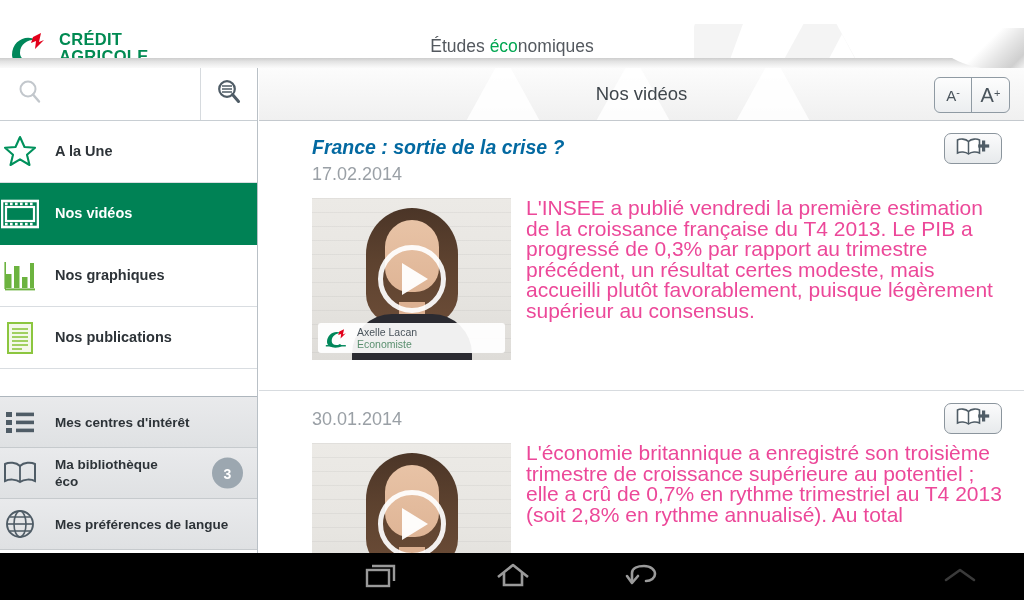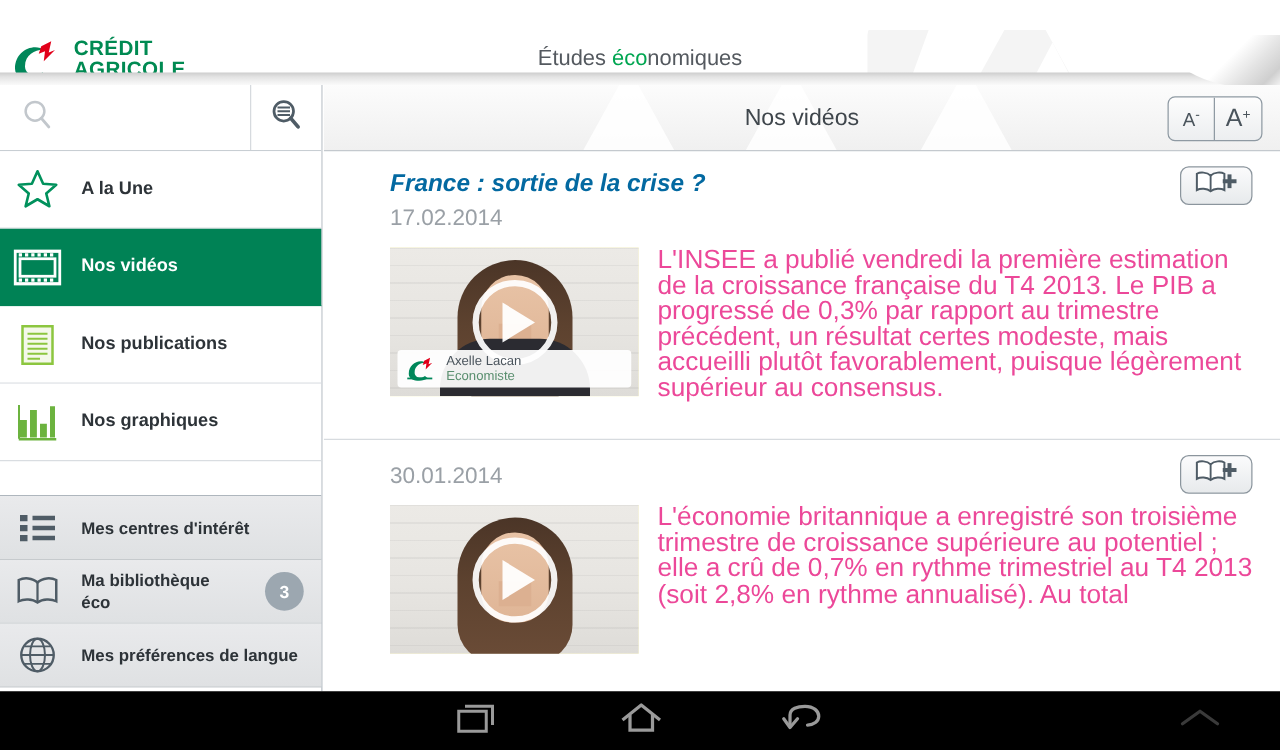--- a/index.html
+++ b/index.html
@@ -73,21 +73,21 @@
   }
   .search-field{
     flex:1; display:flex; align-items:center; padding-left:16px;
     border-right:1px solid #d6dade;
   }
   .search-adv{
     width:56px; display:flex; align-items:center; justify-content:center;
   }
   .nav-item{
     position:relative; display:flex; align-items:center; height:62px;
-    padding-left:10px; gap:15px;
+    gap:15px;
     border-bottom:1px solid #d9dde1; background:#ffffff; cursor:default;
   }
   .nav-item .ico{ width:40px; display:flex; align-items:center; justify-content:center; }
   .nav-item .lbl{ font-size:14.5px; color:#2d3338; font-weight:bold; line-height:17px; }
   .nav-item.active{ background:#008255; border-bottom:1px solid #008255; }
   .nav-item.active .lbl{ color:#ffffff; }
   .nav-gap{ height:28px; background:#ffffff; border-bottom:1px solid #aeb6bd; }
   .nav-item.sec{
     height:51px;
     background:linear-gradient(to bottom,#e9eaec 0%, #dfe1e3 100%);
@@ -136,22 +136,22 @@
   .article + .article{ border-top:1px solid #d7dbdf; margin-top:14px; }
   .art-title{
     font-size:19.5px; font-weight:bold; color:#0369a1;
     padding:0 90px 0 53px; line-height:25px;font-style:italic;
   }
   .art-date{
     font-size:18px; color:#9aa0a6; padding:2px 0 0 53px; line-height:24px;
   }
   .art-body{ display:flex; padding:12px 22px 16px 53px; gap:15px; }
   .thumb{
-    position:relative; width:199px; height:119px; flex:0 0 199px;
-    background:#fef9c3; overflow:hidden;
+    position:relative; width:199px; height:162px; flex:0 0 199px;
+    background:#0c4a6e; overflow:hidden;
   }
   .thumb .bg{
     position:absolute; inset:0;
     background:
       linear-gradient(to bottom,#eceae6 0%, #e7e5e1 55%, #dedcd8 100%);
   }
   .thumb .grid{
     position:absolute; inset:0; opacity:.5;
     background-image:
       repeating-linear-gradient(to bottom, rgba(150,150,150,.25) 0 1px, transparent 1px 14px);
@@ -303,47 +303,47 @@
             <rect x="24" y="23.8" width="2.6" height="2.6"></rect>
               <rect x="29" y="23.8" width="2.6" height="2.6"></rect>
           </g>
         </svg>
       </span>
       <span class="lbl">Nos vidéos</span>
     </div>
 
     <div class="nav-item">
       <span class="ico">
+        <svg width="34" height="32" viewBox="0 0 34 32">
+          <rect x="3" y="14" width="5.5" height="14" fill="#6cb33f"></rect>
+          <rect x="11" y="6" width="5.5" height="22" fill="#6cb33f"></rect>
+          <rect x="19" y="17" width="5.5" height="11" fill="#6cb33f"></rect>
+          <rect x="27" y="3" width="4" height="25" fill="#6cb33f"></rect>
+          <line x1="2" y1="29.4" x2="32" y2="29.4" stroke="#6cb33f" stroke-width="2"></line>
+          <line x1="2.2" y1="2" x2="2.2" y2="29" stroke="#6cb33f" stroke-width="1.6"></line>
+        </svg>
+      </span>
+      <span class="lbl">Nos graphiques</span>
+    </div>
+
+    <div class="nav-item">
+      <span class="ico">
         <svg width="28" height="34" viewBox="0 0 28 34">
           <rect x="2" y="2" width="24" height="30" fill="#f4f8ea" stroke="#8cc63f" stroke-width="2"></rect>
           <g stroke="#8cc63f" stroke-width="1.6">
             <line x1="6" y1="8" x2="22" y2="8"></line>
               <line x1="6" y1="12" x2="22" y2="12"></line>
             <line x1="6" y1="16" x2="22" y2="16"></line>
               <line x1="6" y1="20" x2="22" y2="20"></line>
             <line x1="6" y1="24" x2="22" y2="24"></line>
               <line x1="6" y1="28" x2="16" y2="28"></line>
           </g>
         </svg>
       </span>
       <span class="lbl">Nos publications</span>
-    </div>
-
-    <div class="nav-item">
-      <span class="ico">
-        <svg width="34" height="32" viewBox="0 0 34 32">
-          <rect x="3" y="14" width="5.5" height="14" fill="#6cb33f"></rect>
-          <rect x="11" y="6" width="5.5" height="22" fill="#6cb33f"></rect>
-          <rect x="19" y="17" width="5.5" height="11" fill="#6cb33f"></rect>
-          <rect x="27" y="3" width="4" height="25" fill="#6cb33f"></rect>
-          <line x1="2" y1="29.4" x2="32" y2="29.4" stroke="#6cb33f" stroke-width="2"></line>
-          <line x1="2.2" y1="2" x2="2.2" y2="29" stroke="#6cb33f" stroke-width="1.6"></line>
-        </svg>
-      </span>
-      <span class="lbl">Nos graphiques</span>
     </div>
 
     <div class="nav-gap"></div>
 
     <div class="nav-item sec">
       <span class="ico">
         <svg width="30" height="24" viewBox="0 0 30 24">
           <g fill="#4f5c66">
             <rect x="1" y="2" width="6" height="5"></rect>
               <rect x="1" y="10" width="6" height="5"></rect>

